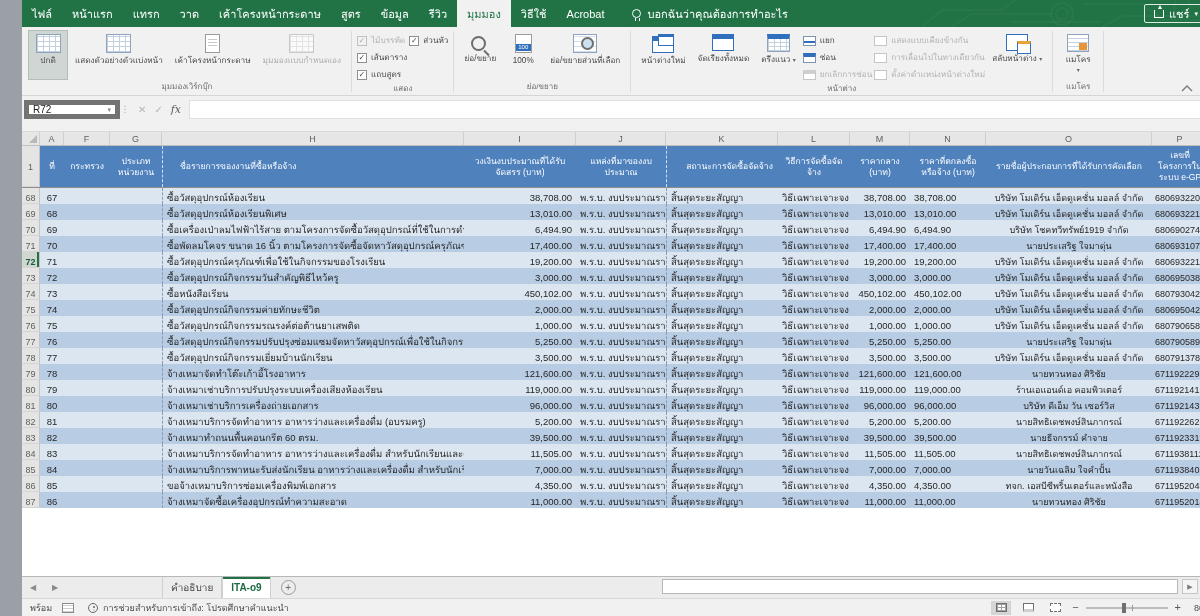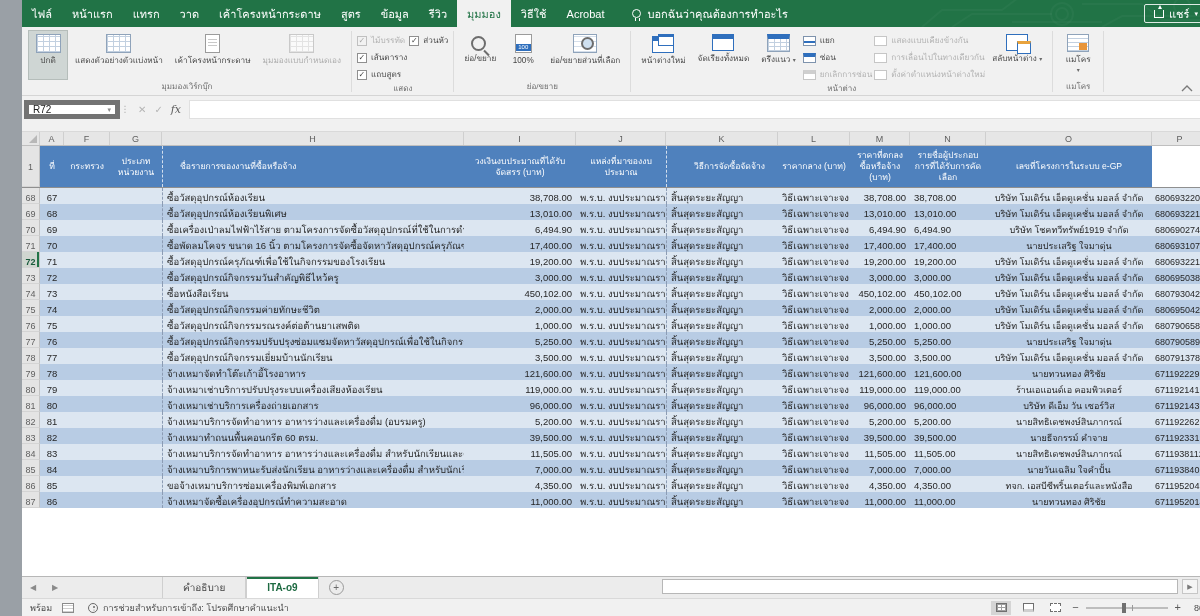--- a/index.html
+++ b/index.html
@@ -106,21 +106,21 @@
   
   #vscroll{position:absolute;right:0;top:131px;width:14px;height:445px;background:#f1f1f1;border-left:1px solid #dadada;}
   .vbtn{height:14px;display:flex;align-items:center;justify-content:center;font-size:6px;color:#8a8a8a;}
   #vthumb{position:absolute;left:1px;right:1px;top:300px;height:115px;background:#fff;border:1px solid #bdbdbd;}
   #vscroll .vbtn.bottom{position:absolute;bottom:0;left:0;right:0;}
 
   
   #tabbar{position:absolute;left:0;top:576px;width:1200px;height:22px;background:#ececec;border-top:1px solid #b7b7b7;display:flex;align-items:stretch;font-size:10px;}
   .navarr{width:22px;display:flex;align-items:center;justify-content:center;color:#8a8a8a;font-size:8px;}
   #tabs{display:flex;align-items:stretch;margin-left:96px;}
-  .stab{display:flex;align-items:center;padding:0 20px;color:#444;border-right:1px solid #cfcfcf;border-left:1px solid #cfcfcf;}
+  .stab{display:flex;align-items:center;padding:0 8px;color:#444;border-right:1px solid #cfcfcf;border-left:1px solid #cfcfcf;}
   .stab.active{background:#fff;color:#1d6a41;font-weight:bold;box-shadow:inset 0 2px 0 #217346;}
   #addsheet{width:15px;height:15px;border:1px solid #9a9a9a;border-radius:50%;color:#6a6a6a;font-size:10px;line-height:13px;text-align:center;align-self:center;margin-left:10px;}
   #hthumb{position:absolute;left:640px;top:579px;width:516px;height:15px;background:#fff;border:1px solid #b7b7b7;}
   #hbtn{position:absolute;left:1160px;top:579px;width:16px;height:15px;border:1px solid #c6c6c6;background:#f5f5f5;color:#7a7a7a;font-size:7px;display:flex;align-items:center;justify-content:center;}
 
   
   #statusbar{position:absolute;left:0;top:598px;width:1200px;height:18px;background:#f1f1f1;border-top:1px solid #d9d9d9;display:flex;align-items:center;font-size:9px;color:#4a4a4a;}
   #status-ready{padding:0 10px 0 8px;}
   .st-ic{width:12px;height:10px;border:1px solid #8a8a8a;background:repeating-linear-gradient(0deg,#cfcfcf 0 1px,transparent 1px 3px),#fff;margin-right:14px;}
   .acc{display:flex;align-items:center;gap:5px;}
@@ -358,20 +358,21 @@
   </div>
 
   <div id="hdrrow">
     <div class="rh">1</div>
     <div class="hc">ที่</div>
     <div class="hc">กระทรวง</div>
     <div class="hc">ประเภทหน่วยงาน</div>
     <div class="hc hleft">ชื่อรายการของงานที่ซื้อหรือจ้าง</div>
     <div class="hc">วงเงินงบประมาณที่ได้รับจัดสรร (บาท)</div>
     <div class="hc">แหล่งที่มาของงบประมาณ</div>
+    <div class="hc">สถานะการจัดซื้อจัดจ้าง</div>
     <div class="hc">วิธีการจัดซื้อจัดจ้าง</div>
     <div class="hc">ราคากลาง (บาท)</div>
     <div class="hc">ราคาที่ตกลงซื้อหรือจ้าง (บาท)</div>
     <div class="hc">รายชื่อผู้ประกอบการที่ได้รับการคัดเลือก</div>
     <div class="hc">เลขที่โครงการในระบบ e-GP</div>
   </div>
 
   <div id="gridbody">
     <div class="grow even">
       <div class="rh">68</div>

